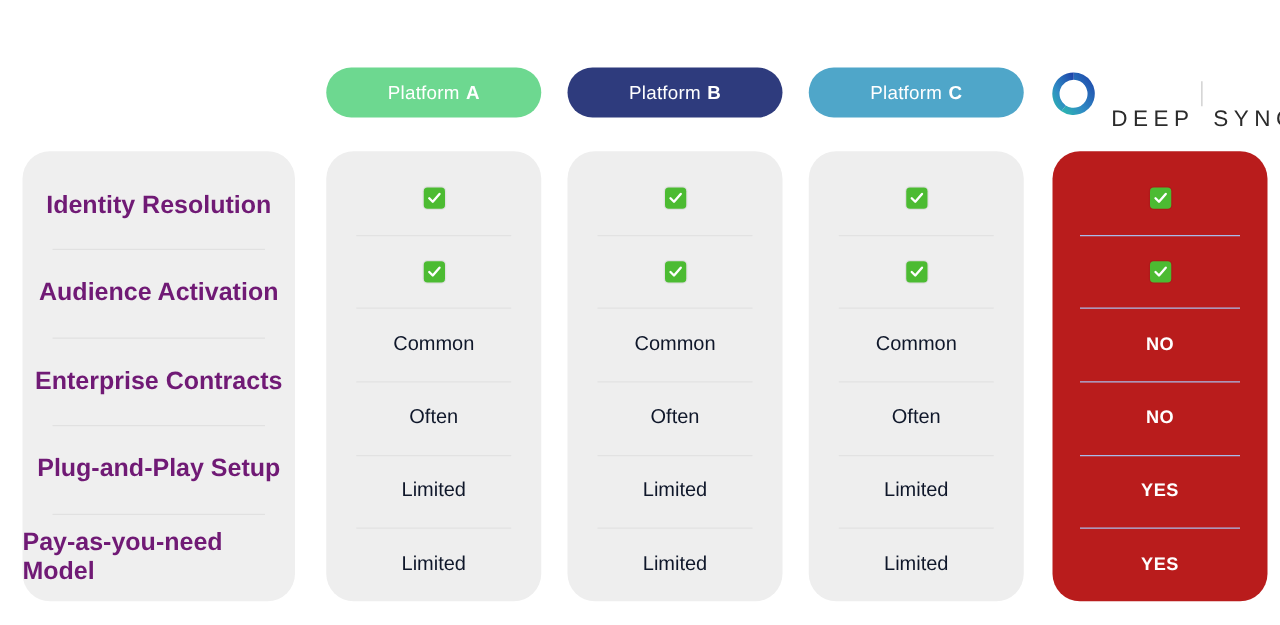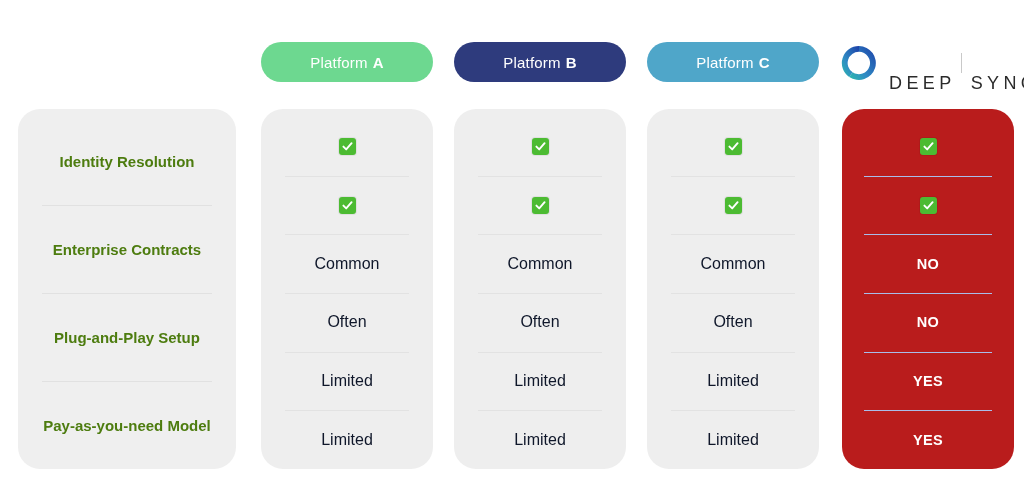--- a/index.html
+++ b/index.html
@@ -11,21 +11,21 @@
     width: 1024px;
     height: 500px;
     font-family: "Liberation Sans", sans-serif;
     overflow: hidden;
     position: relative;
   }
 
   .board {
     position: absolute;
     left: 0;
-    top: 4px;
+    top: 16px;
     width: 1024px;
     height: 484px;
   }
 
   
   .headers {
     position: absolute;
     left: 0;
     top: 0;
     width: 1024px;
@@ -139,23 +139,23 @@
     left: 13%;
     width: 74%;
   }
   .col-labels .cell + .cell::before {
     left: 11%;
     width: 78%;
     background: #e1e1e1;
   }
 
   .col-labels .cell {
-    color: #4d7c0f;
+    color: #701a75;
     font-weight: 700;
-    font-size: 15px;
+    font-size: 20px;
   }
   .col-ds .cell {
     color: #ffffff;
     font-weight: 700;
     font-size: 14.5px;
     letter-spacing: 0.4px;
   }
 
   
   .check {
@@ -212,20 +212,21 @@
         <span class="w">SYNC</span>
 
       </div>
     </div>
 
   </div>
 
   <div class="col col-labels">
     <div class="cells">
       <div class="cell">Identity Resolution</div>
+      <div class="cell">Audience Activation</div>
       <div class="cell">Enterprise Contracts</div>
       <div class="cell">Plug-and-Play Setup</div>
       <div class="cell">Pay-as-you-need Model</div>
     </div>
   </div>
 
   <div class="col col-a">
     <div class="cells">
       <div class="cell">
           <span class="check">

